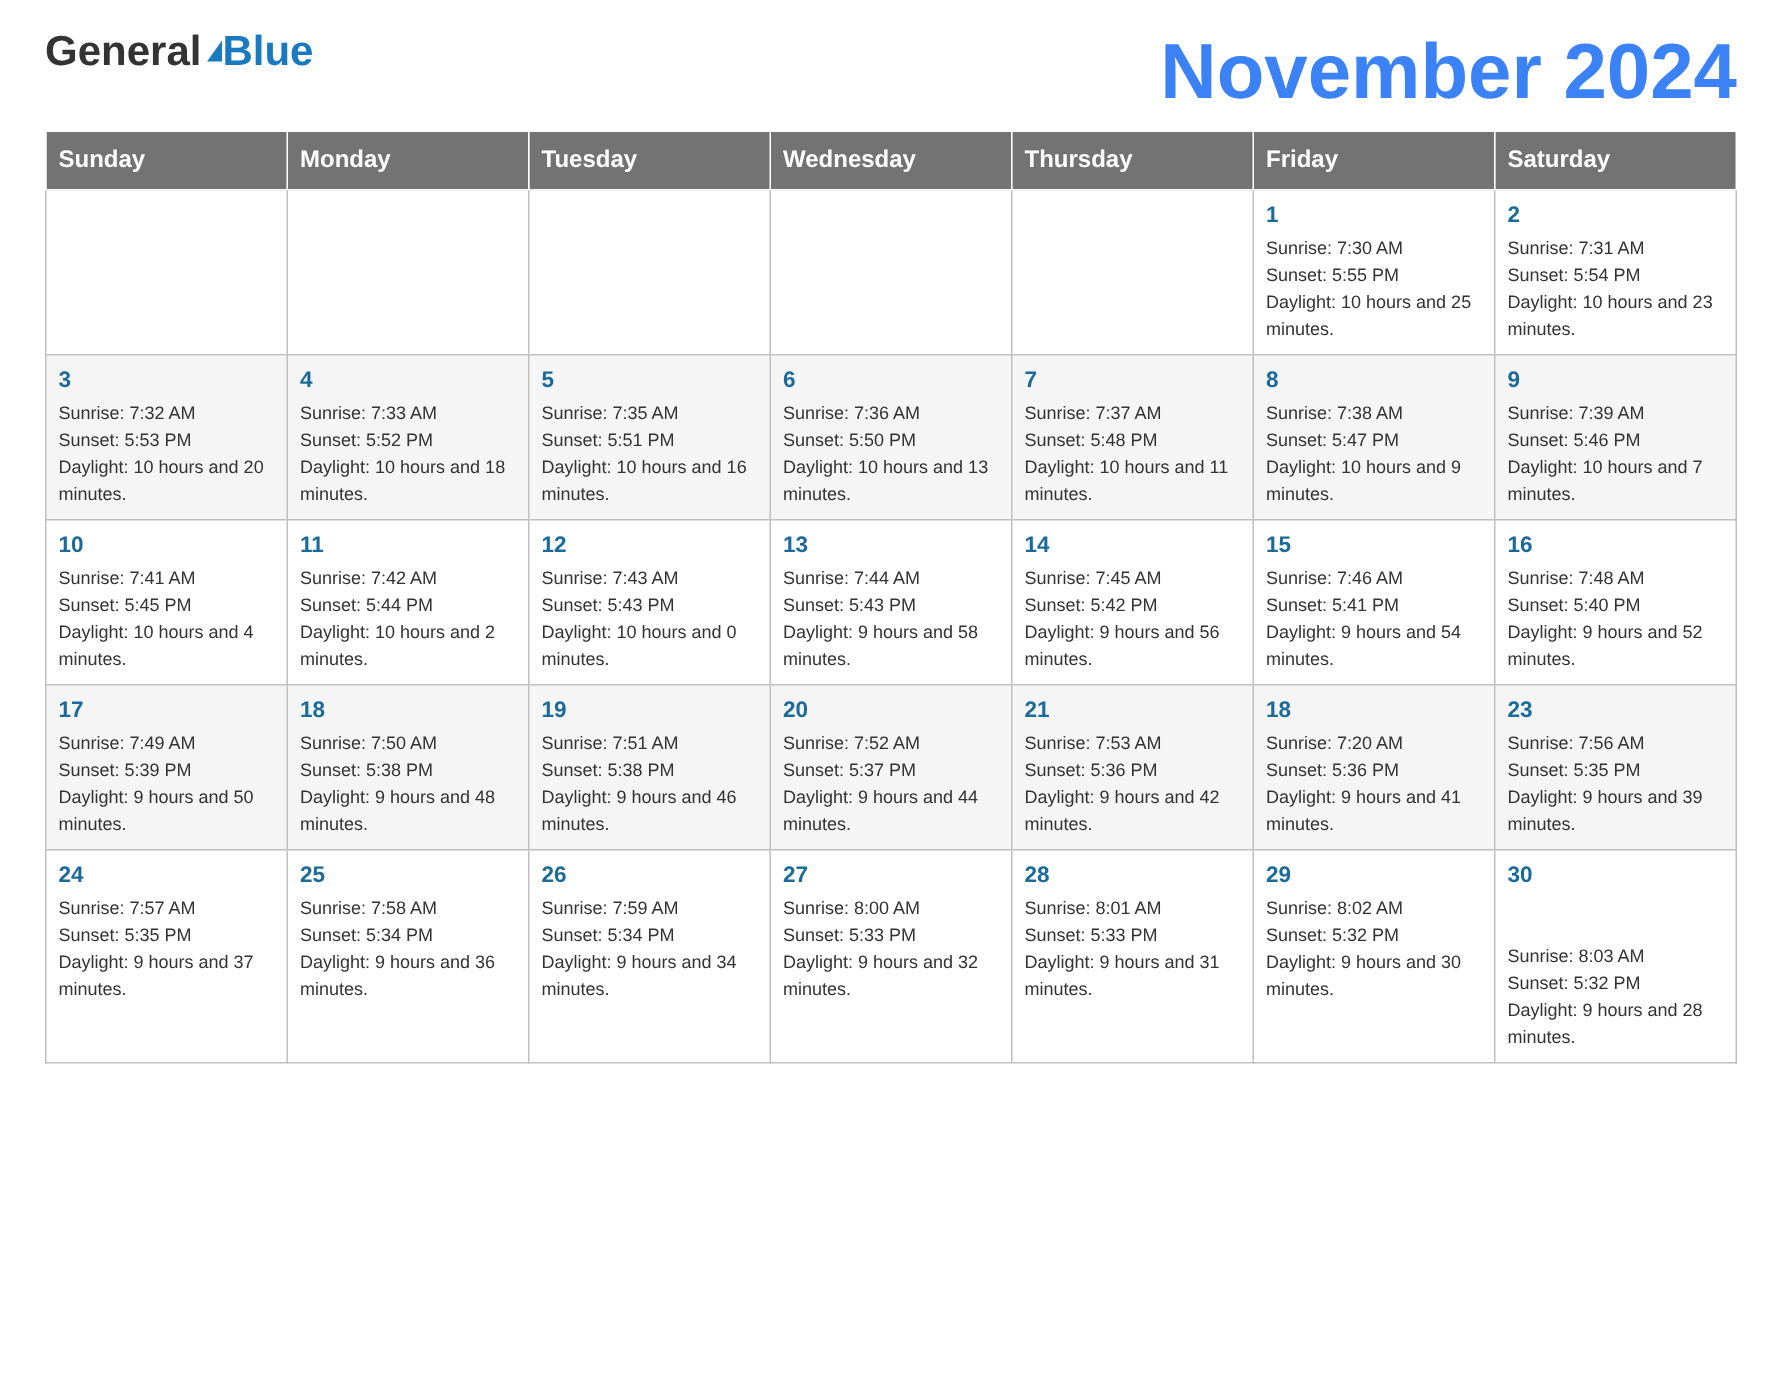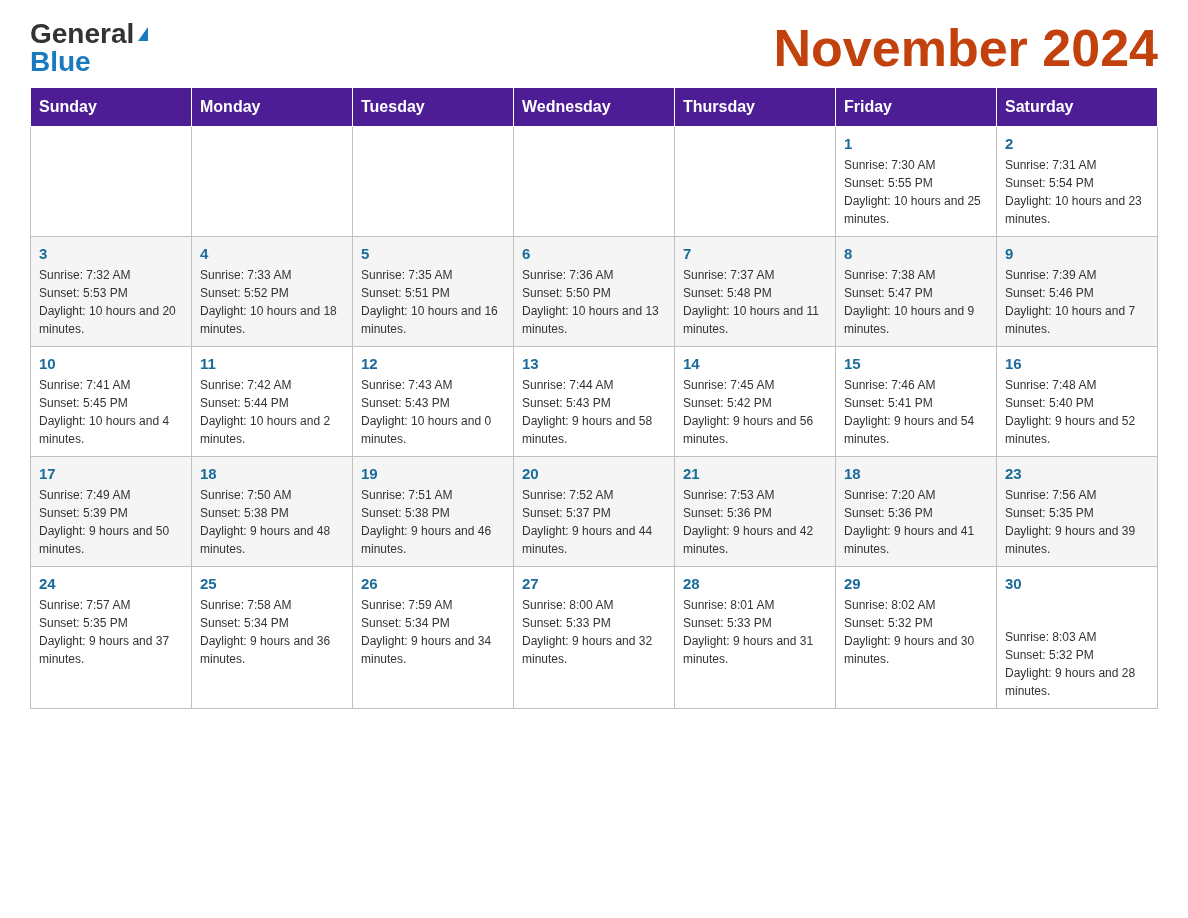--- a/index.html
+++ b/index.html
@@ -11,21 +11,21 @@
       min-height: 918px;
     }
     .header {
       display: flex;
       justify-content: space-between;
       align-items: flex-start;
       margin-bottom: 10px;
     }
     .logo {
       display: flex;
-      flex-direction: column;
+      flex-direction: row;
       align-items: flex-start;
       justify-content: center;
     }
     .logo-general {
       font-size: 28px;
       font-weight: bold;
       color: #333;
       line-height: 1;
     }
     .logo-blue {
@@ -42,35 +42,35 @@
       border-bottom: 14px solid #1a7abf;
       margin-left: 4px;
       vertical-align: middle;
     }
     .title-block {
       text-align: right;
     }
     .main-title {
       font-size: 52px;
       font-weight: bold;
-      color: #c2410c;
+      color: #3b82f6;
       line-height: 1.1;
     }
     .subtitle {
       font-size: 22px;
       color: #444;
       margin-top: 4px;
     }
     .calendar {
       width: 100%;
       border-collapse: collapse;
       margin-top: 10px;
     }
     .calendar th {
-      background-color: #4c1d95;
+      background-color: #737373;
       color: #ffffff;
       font-size: 16px;
       font-weight: bold;
       padding: 10px 8px;
       text-align: left;
       border: 1px solid #fff;
     }
     .calendar td {
       vertical-align: top;
       padding: 8px;

